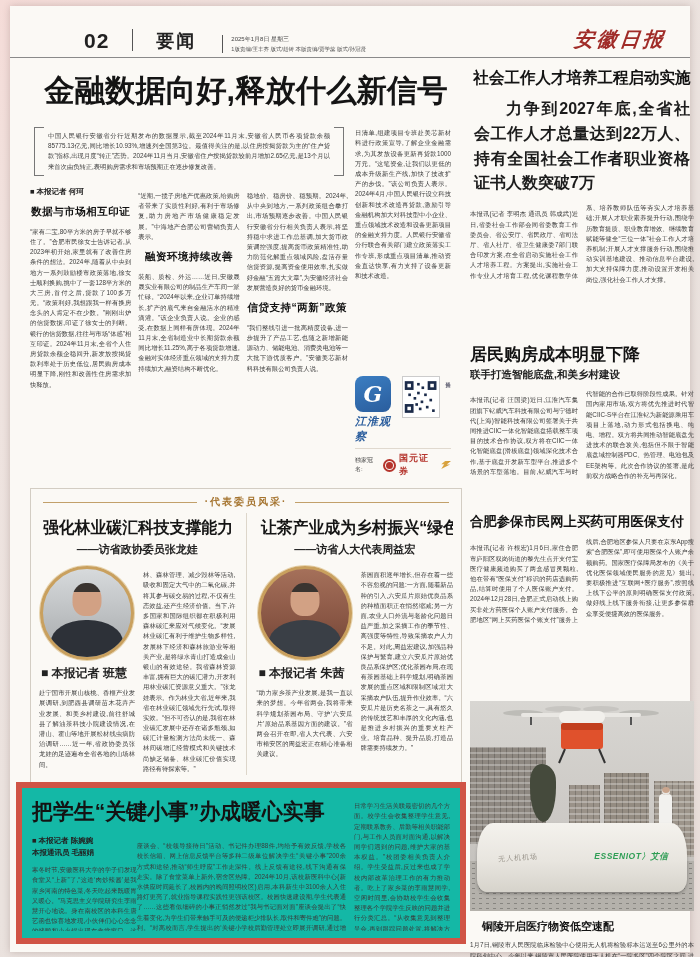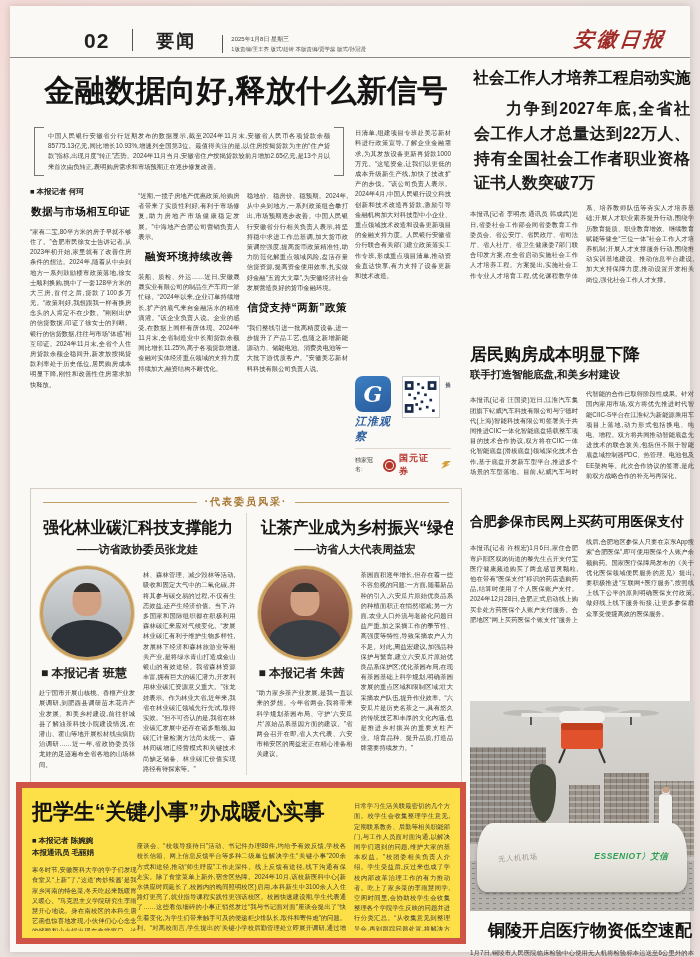--- a/index.html
+++ b/index.html
@@ -109,26 +109,26 @@
   .person{position:absolute;right:10%;top:44%;width:13px;height:34px;background:#f2f1ee;border-radius:4px 4px 2px 2px;}
   .person .head{position:absolute;top:-7px;left:3px;width:8px;height:8px;border-radius:50%;background:#c9a58d;
     box-shadow:inset 0 -2px 0 #e8e6e2;}
   .platform{position:absolute;left:3%;right:3%;bottom:9%;height:33%;
     background:linear-gradient(#f4f2ed 0%,#e8e5df 55%,#d6d3cb 100%);
     border-radius:16px 16px 10px 10px/46% 46% 18% 18%;box-shadow:0 2px 3px rgba(0,0,0,.25);}
   .plat-label{position:absolute;left:10%;top:44%;font-size:7px;color:#9b968d;letter-spacing:1px;transform:rotate(-4deg);}
   .plat-brand{position:absolute;right:9%;top:40%;font-size:8.5px;font-weight:bold;font-style:italic;color:#2f9e55;letter-spacing:.5px;}
   .drone-svg{position:absolute;left:14%;top:2px;width:160px;height:64px;}
   
-  .tl-title{font-size:17px;font-weight:900;color:#131313;margin:8px 18px 5px;white-space:nowrap;}
+  .tl-title{font-size:11px;font-weight:900;color:#131313;margin:8px 12px 5px;white-space:nowrap;}
   .tl-body{font-size:6.3px;line-height:1.62;text-align:justify;color:#3a3a3a;}
   .tl-credit{display:block;text-align:right;font-weight:bold;margin-top:2px;font-size:6.3px;color:#333;}
   
   .highlight-box{position:absolute;left:6px;top:776px;width:450px;height:162px;border:6px solid #d05446;
-    box-sizing:border-box;background:#fde047;}
+    box-sizing:border-box;background:#14b8a6;}
   .campus{display:flex;gap:8px;padding:7px 10px;height:136px;overflow:hidden;}
   .campus-main{flex:1;overflow:hidden;}
   .campus-h{font-size:22px;font-weight:900;color:#131313;margin:2px 0 8px;white-space:nowrap;
     transform:scaleX(.95);transform-origin:left;}
   .campus-cols{display:flex;gap:0;height:100px;overflow:hidden;}
   .ccol{flex:1;overflow:hidden;}
   .ccol4{width:96px;flex:none;overflow:hidden;}
   .c-byline{font-size:7.5px;font-weight:bold;color:#222;line-height:1.6;margin-bottom:5px;}
 </style>
 </head>

